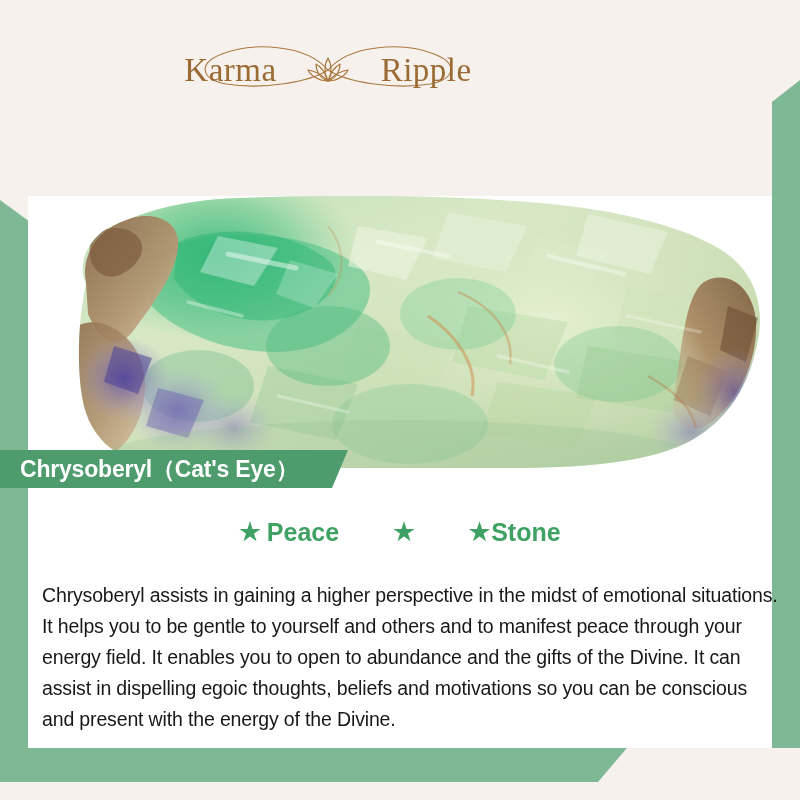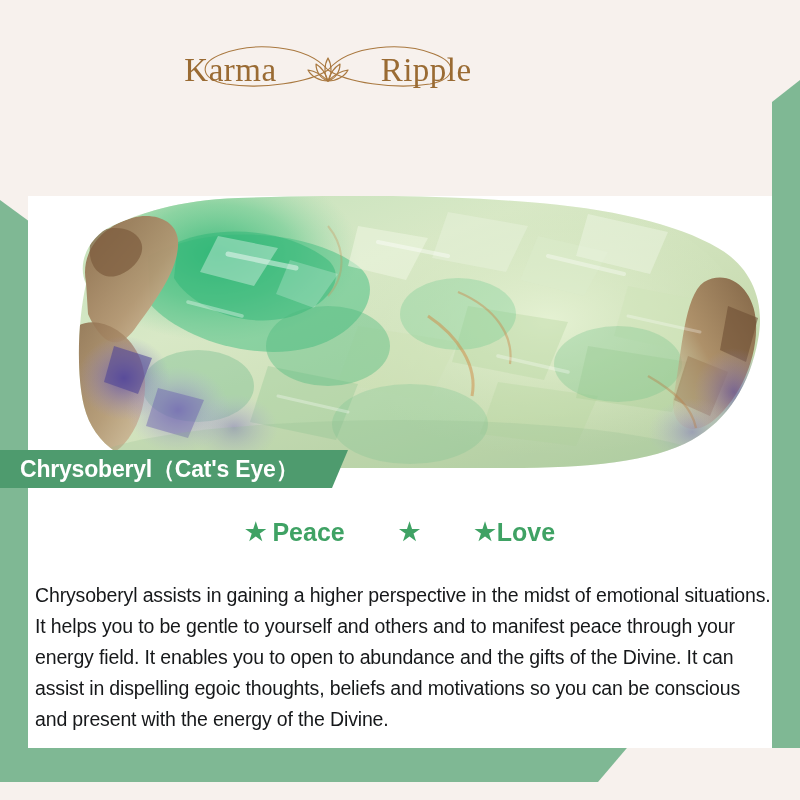--- a/index.html
+++ b/index.html
@@ -183,21 +183,21 @@
   .keyword .star {
     color: #3fa264;
     font-size: 24px;
     line-height: 1;
   }
   .keyword.tight { gap: 1px; }
 
   
   .body-text {
     position: absolute;
-    left: 35px;
+    left: 42px;
     top: 560px;
     width: 740px;
     font-size: 19.5px;
     line-height: 31px;
     color: #16181a;
     letter-spacing: -0.15px;
   }
 </style>
 </head>
 <body>
@@ -356,19 +356,19 @@
   <div class="keywords">
     <div class="keyword">
       <span class="star">★</span>
       <span>Peace</span>
     </div>
     <div class="keyword tight">
       <span class="star">★</span>
     </div>
     <div class="keyword tight">
       <span class="star">★</span>
-      <span>Love</span>
+      <span>Stone</span>
     </div>
   </div>
 
   <p class="body-text">Chrysoberyl assists in gaining a higher perspective in the midst of emotional situations. It helps you to be gentle to yourself and others and to manifest peace through your energy field. It enables you to open to abundance and the gifts of the Divine. It can assist in dispelling egoic thoughts, beliefs and motivations so you can be conscious and present with the energy of the Divine.</p>
 
 </div>
 
 </body></html>

